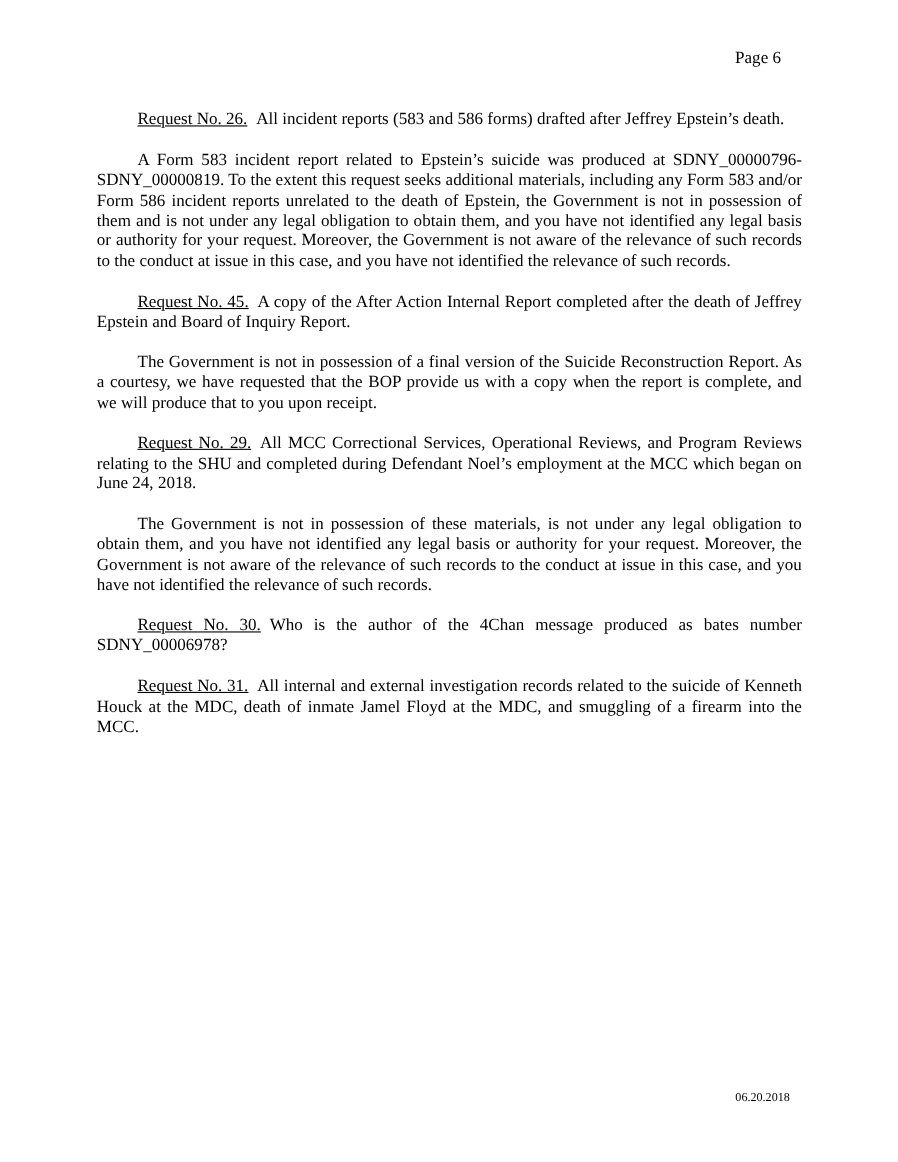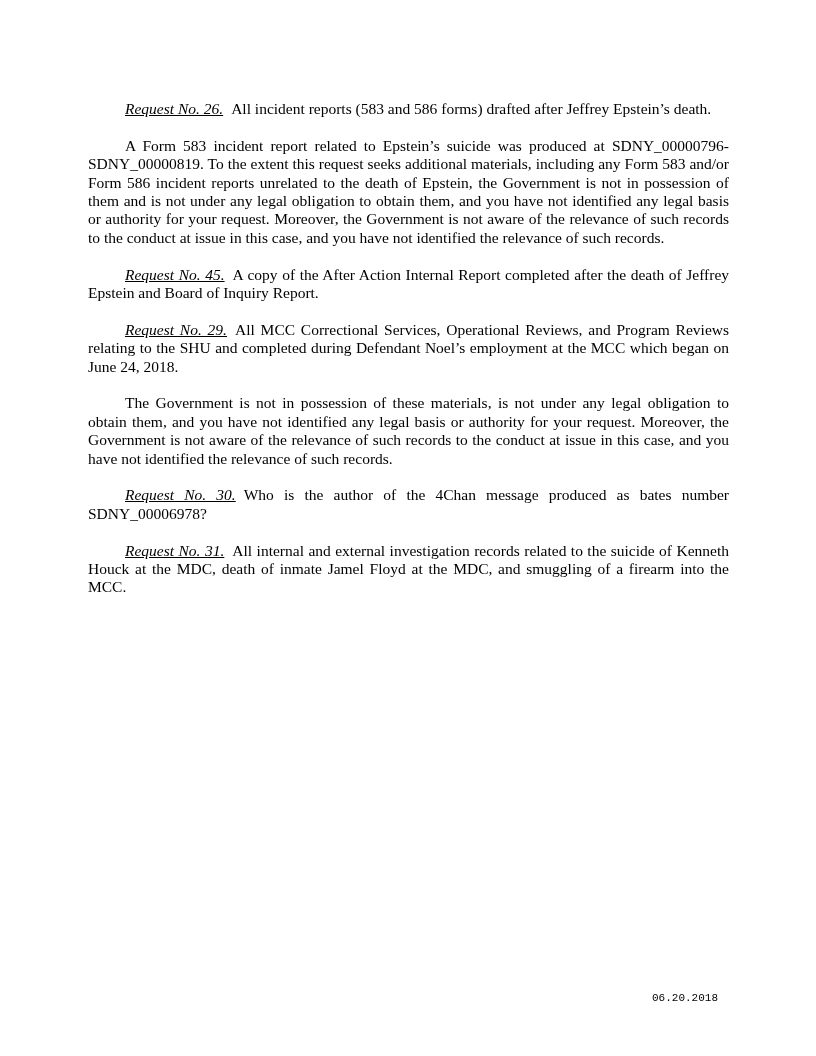--- a/index.html
+++ b/index.html
@@ -30,52 +30,54 @@
     width: 641px;
   }
   .para {
     margin: 0 0 18.4px 0;
     text-align: justify;
   }
   .para.indent { text-indent: 37px; }
   .req-label {
     text-decoration: underline;
     margin-right: 8px;
-    font-style: italic;
   }
   .footer {
     position: absolute;
     top: 992px;
     left: 88px;
     width: 641px;
     text-align: right;
     padding-right: 11px;
     box-sizing: border-box;
     font-size: 11px;
     line-height: 13px;
-    font-family: Liberation Mono, monospace;
   }
 </style>
 </head>
 <body>
 
 <div class="page">
 
+  <div class="header">
+    <span>Page 6</span>
+  </div>
 
   <div class="content">
 
 
     <p class="para indent"><span class="req-label">Request No. 26.</span><span>All incident reports (583 and 586 forms) drafted after Jeffrey Epstein’s death.</span></p>
 
     <p class="para indent">A Form 583 incident report related to Epstein’s suicide was produced at SDNY_00000796-SDNY_00000819.  To the extent this request seeks additional materials, including any Form 583 and/or Form 586 incident reports unrelated to the death of Epstein, the Government is not in possession of them and is not under any legal obligation to obtain them, and you have not identified any legal basis or authority for your request. Moreover, the Government is not aware of the relevance of such records to the conduct at issue in this case, and you have not identified the relevance of such records.</p>
 
     <p class="para indent"><span class="req-label">Request No. 45.</span><span>A copy of the After Action Internal Report completed after the death of Jeffrey Epstein and Board of Inquiry Report.</span></p>
 
 
 
+    <p class="para indent">The Government is not in possession of a final version of the Suicide Reconstruction Report.  As a courtesy, we have requested that the BOP provide us with a copy when the report is complete, and we will produce that to you upon receipt.</p>
 
     <p class="para indent"><span class="req-label">Request No. 29.</span><span>All MCC Correctional Services, Operational Reviews, and Program Reviews relating to the SHU and completed during Defendant Noel’s employment at the MCC which began on June 24, 2018.</span></p>
 
     <p class="para indent">The Government is not in possession of these materials, is not under any legal obligation to obtain them, and you have not identified any legal basis or authority for your request.  Moreover, the Government is not aware of the relevance of such records to the conduct at issue in this case, and you have not identified the relevance of such records.</p>
 
     <p class="para indent"><span class="req-label">Request No. 30.</span><span>Who is the author of the 4Chan message produced as bates number SDNY_00006978?</span></p>
 
 
     <p class="para indent"><span class="req-label">Request No. 31.</span><span>All internal and external investigation records related to the suicide of Kenneth Houck at the MDC, death of inmate Jamel Floyd at the MDC, and smuggling of a firearm into the MCC.</span></p>
 

